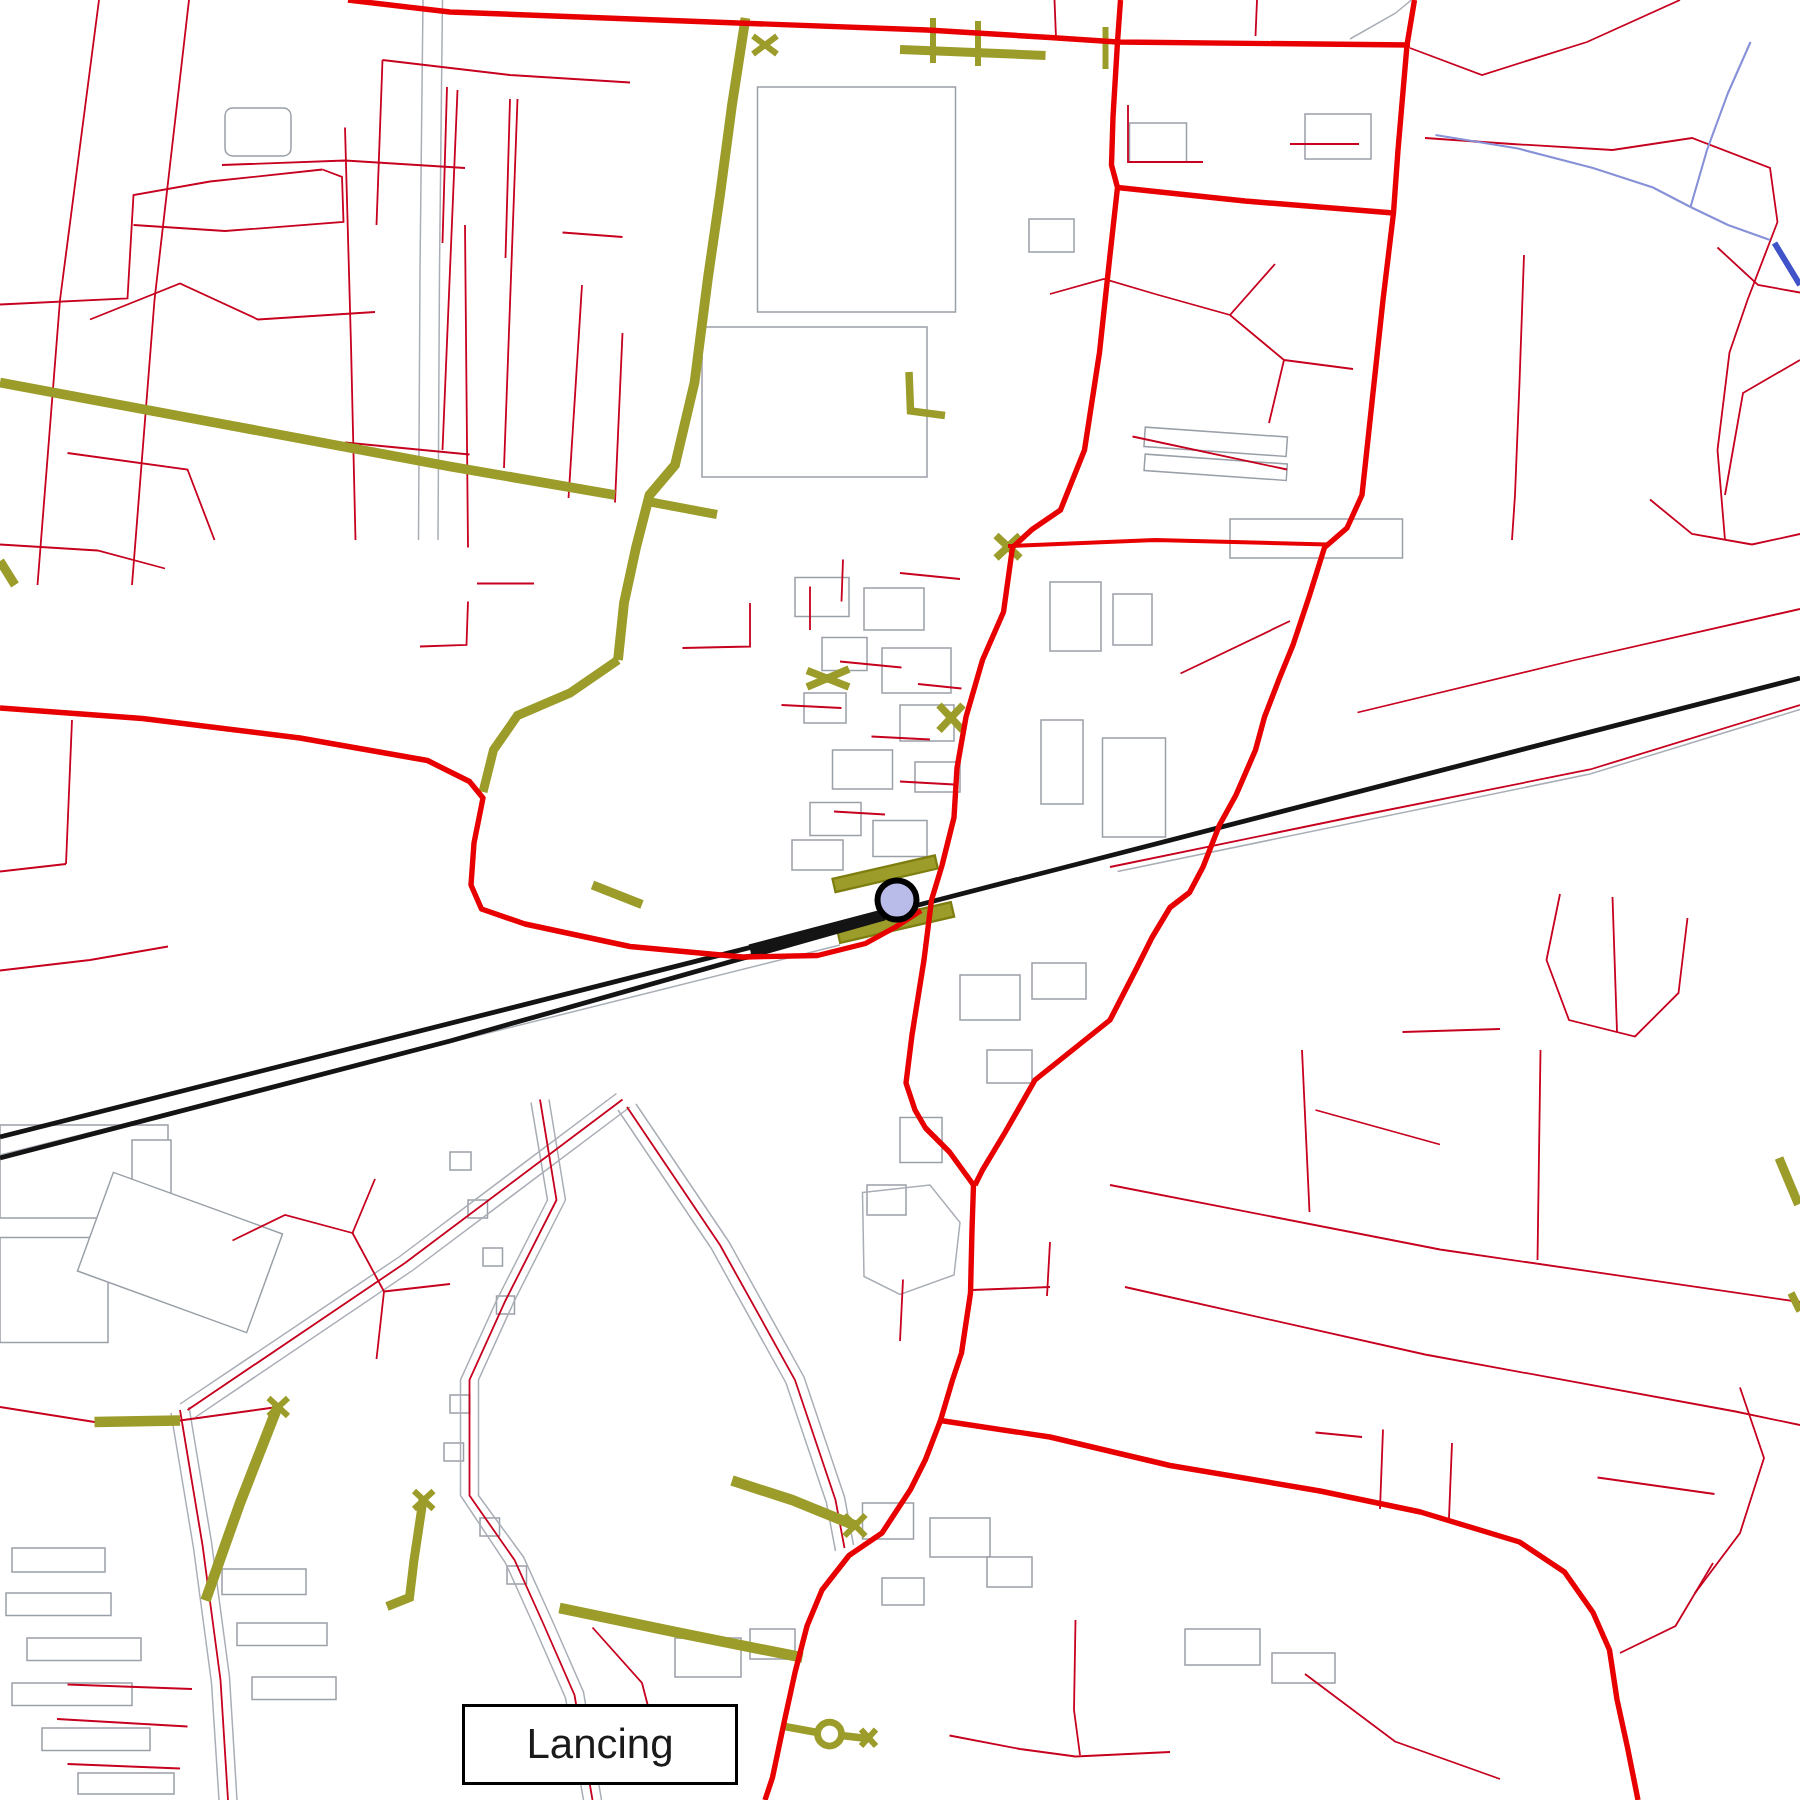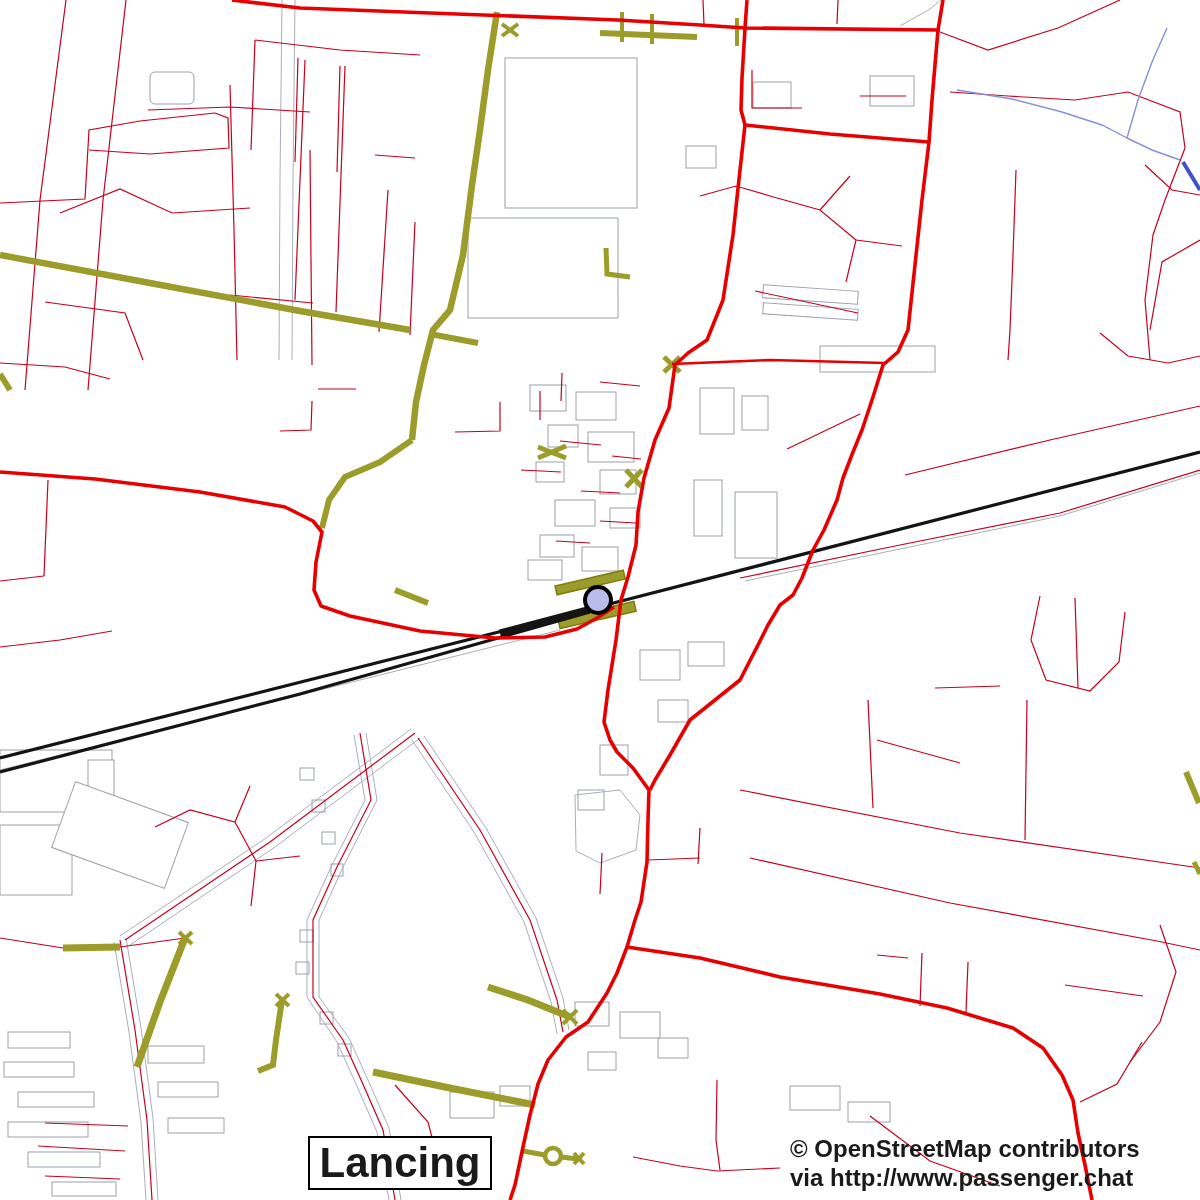--- a/index.html
+++ b/index.html
@@ -21,21 +21,21 @@
   g.olive circle.ring{fill:none;stroke:var(--path-olive);stroke-width:4.5;}
   g.primary polyline{fill:none;stroke:var(--primary-road);stroke-width:3.6;stroke-linejoin:round;}
   g.primary polyline.mid{stroke-width:2.6;}
   g.rail polyline{fill:none;stroke:var(--railway);stroke-width:3.2;}
   g.rail polyline.bar{stroke-width:7;}
   g.water polyline{fill:none;stroke:var(--water);stroke-width:1.4;}
   g.water polyline.bold{stroke:var(--water-bold);stroke-width:4;}
   .place-label{position:absolute;left:308px;top:1136px;width:184px;height:54px;
     background:var(--label-bg);border:2px solid var(--label-border);box-sizing:border-box;
     display:flex;align-items:center;justify-content:center;
-    font-weight:bold;font-size:42px;color:var(--text);letter-spacing:0px;}
+    font-weight:normal;font-size:28px;color:var(--text);letter-spacing:0px;}
   .attribution{position:absolute;left:790px;top:1134px;width:400px;text-align:left;
     font-weight:bold;font-size:24px;line-height:29px;color:var(--text);white-space:nowrap;}
 </style>
 </head>
 <body>
 
 <div id="map">
 <svg width="1200" height="1200" viewBox="0 0 1200 1200">
 
   <g class="buildings">
@@ -272,17 +272,13 @@
     <polyline class="bold" points="1183,162 1200,190"></polyline>
   </g>
 
   <circle cx="598" cy="600" r="13" fill="var(--marker-fill)" stroke="var(--marker-stroke)" stroke-width="4"></circle>
 </svg>
 
   <div class="place-label">
     <span>Lancing</span>
   </div>
 
-  <div class="attribution">
-    <div>© OpenStreetMap contributors</div>
-    <div>via http://www.passenger.chat</div>
-  </div>
 </div>
 
 </body></html>

